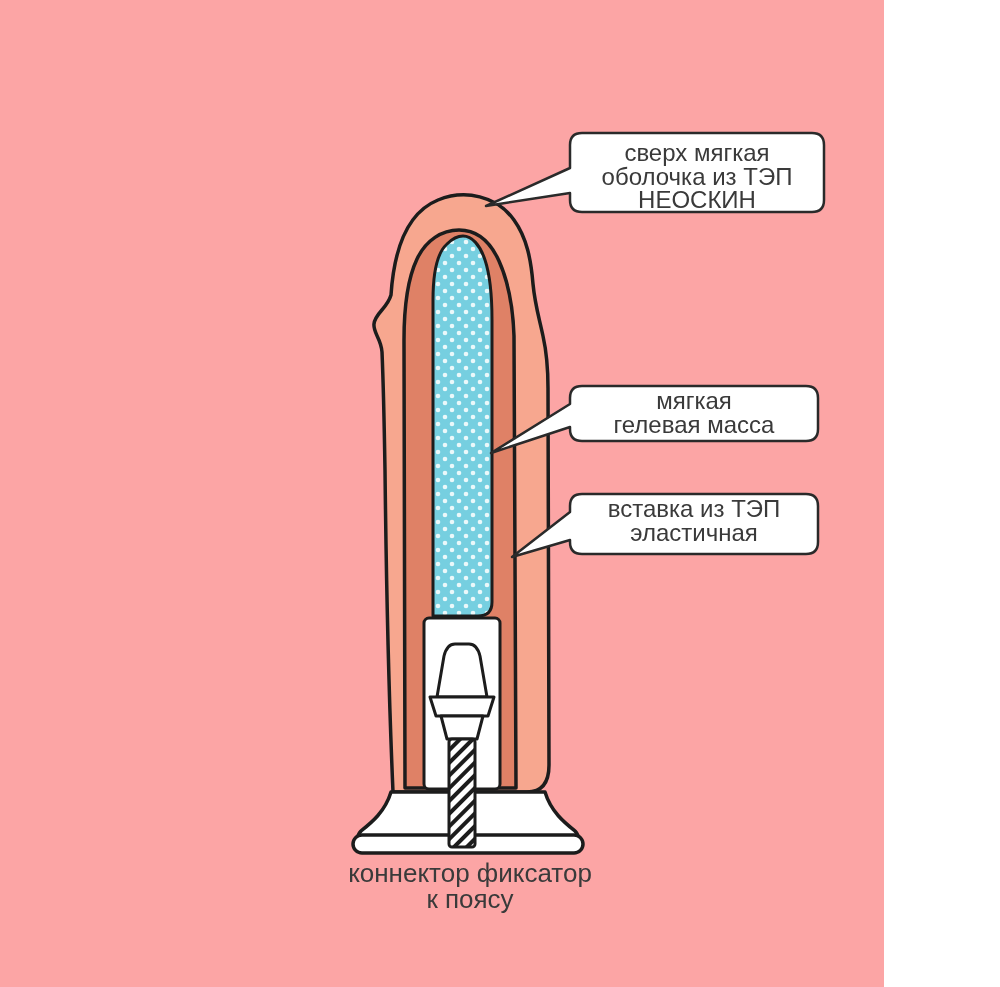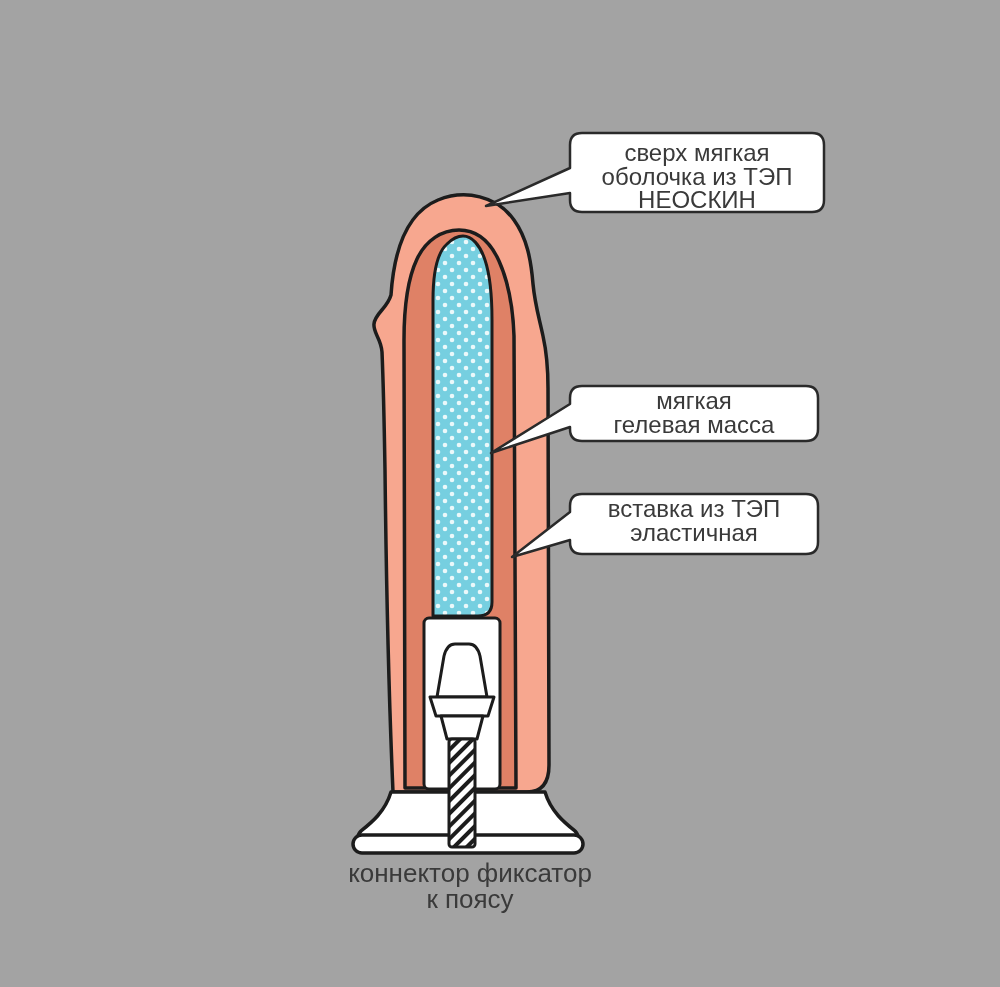--- a/index.html
+++ b/index.html
@@ -2,23 +2,23 @@
 <html><head>
 <meta charset="utf-8">
 <style>
   html, body {
     margin: 0;
     padding: 0;
     background: #ffffff;
   }
   #canvas {
     position: relative;
-    width: 1000px;
+    width: 884px;
     height: 987px;
-    background: #a3a3a3;
+    background: #fca5a5;
     overflow: hidden;
     font-family: "Liberation Sans", sans-serif;
   }
   svg text {
     font-family: "Liberation Sans", sans-serif;
     fill: #3a3a3a;
   }
   .callout-text { font-size: 24px; }
   .caption-text { font-size: 26px; }
   .outline { stroke: #1c1c1c; stroke-width: 3.5; stroke-linejoin: round; }

